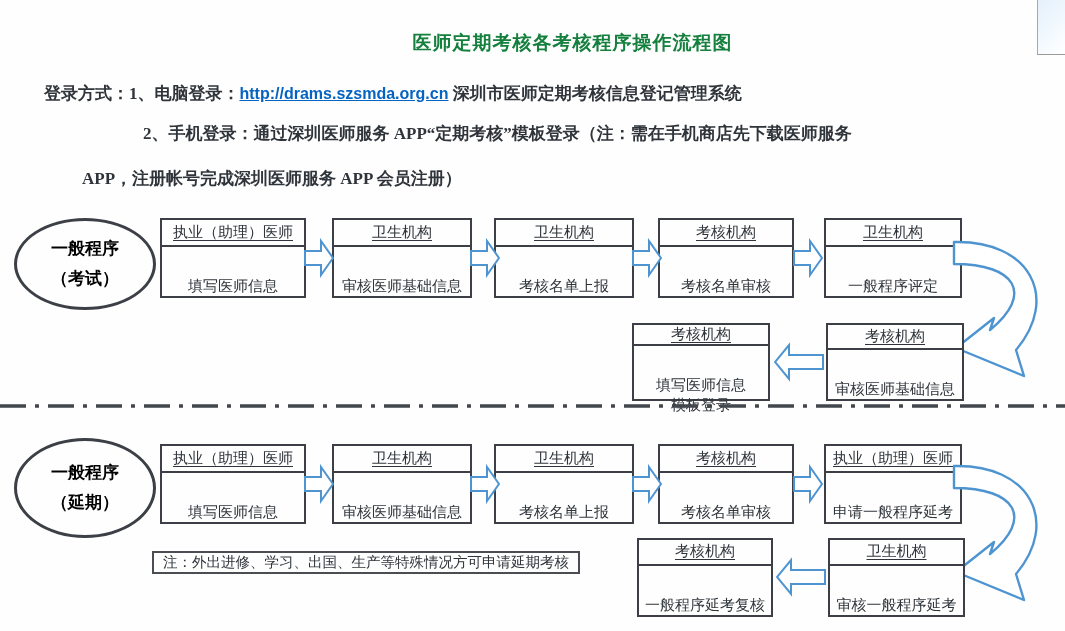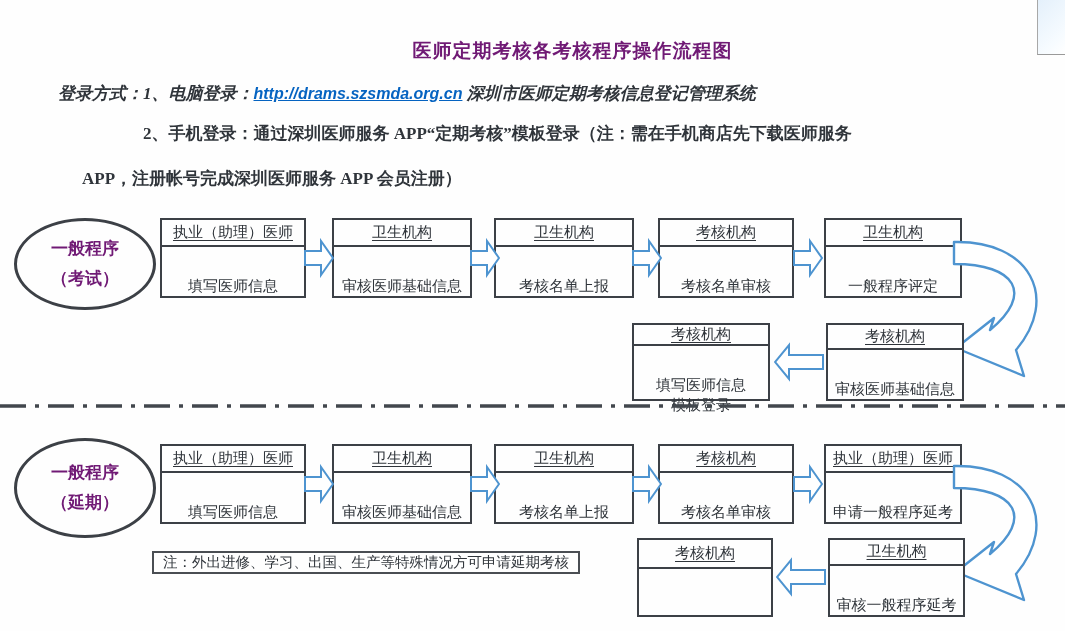--- a/index.html
+++ b/index.html
@@ -4,31 +4,31 @@
 <style>
   * { margin:0; padding:0; box-sizing:border-box; }
   body { font-family:"Liberation Serif","DejaVu Serif",serif; background:#ffffff; }
   .page { position:relative; width:1065px; height:631px; background:#fefefe; overflow:hidden; }
 
   .corner-artifact { position:absolute; left:1037px; top:0; width:28px; height:55px;
     background:linear-gradient(135deg,#e4f0fb 0%,#f6fbff 70%,#ffffff 100%);
     border-left:1px solid #a8a8a8; border-bottom:1px solid #9a9a9a; }
 
   .doc-title { position:absolute; left:80px; right:0; top:30px; text-align:center;
-    font-size:19px; font-weight:bold; color:#701a75; letter-spacing:1px;margin-top:8px; }
+    font-size:19px; font-weight:bold; color:#15803d; letter-spacing:1px; }
 
   .login-line { position:absolute; font-size:17px; font-weight:bold; color:#2f343a; white-space:nowrap; }
-  .l1 { left:58px; top:82px;font-style:italic; }
+  .l1 { left:44px; top:82px; }
   .l2 { left:143px; top:122px; }
   .l3 { left:45px; top:167px;margin-left:37px; }
   .url-link { color:#0563C1; text-decoration:underline; font-family:"Liberation Sans","DejaVu Sans",sans-serif; font-size:16px; }
 
   .ellipse { position:absolute; border:3px solid #3c4046; border-radius:50%;
     display:flex; flex-direction:column; align-items:center; justify-content:center;
-    font-size:17px; font-weight:bold; color:#701a75; line-height:1.75; background:#fefefe; }
+    font-size:17px; font-weight:bold; color:#000000; line-height:1.75; background:#fefefe; }
   .el1 { left:14px; top:218px; width:142px; height:92px; }
   .el2 { left:14px; top:438px; width:142px; height:100px; }
 
   .step-box { position:absolute; border:2px solid #3c4046; background:#fefefe;
     display:flex; flex-direction:column; color:#2f343a;gap:24px; }
   .step-box .hd { height:29px; border-bottom:2px solid #3c4046; display:flex;
     align-items:center; justify-content:center; font-size:15px; text-decoration:underline;
     text-underline-offset:3px; white-space:nowrap; }
   .step-box .bd { flex:1; display:flex; flex-direction:column; align-items:center;
     justify-content:flex-start; padding-top:5px; font-size:15px; line-height:1.35; white-space:nowrap; }
@@ -163,17 +163,18 @@
 
   <div class="step-box" style="left:828px;top:538px;width:137px;height:79px;">
     <div class="hd">卫生机构</div>
     <div class="bd">审核一般程序延考</div>
   </div>
   <svg class="arrow" style="left:776px;top:557px;" width="50" height="40" viewBox="0 0 50 40">
       <path d="M49 13 H15 V3 L1 20 L15 37 V27 H49 Z" fill="#ffffff" stroke="#4E94D0" stroke-width="2"></path>
     </svg>
   <div class="step-box" style="left:637px;top:538px;width:136px;height:79px;">
     <div class="hd">考核机构</div>
+    <div class="bd">一般程序延考复核</div>
   </div>
 
   <div class="note-box">注：外出进修、学习、出国、生产等特殊情况方可申请延期考核</div>
 
 </div>
 
 </body></html>

